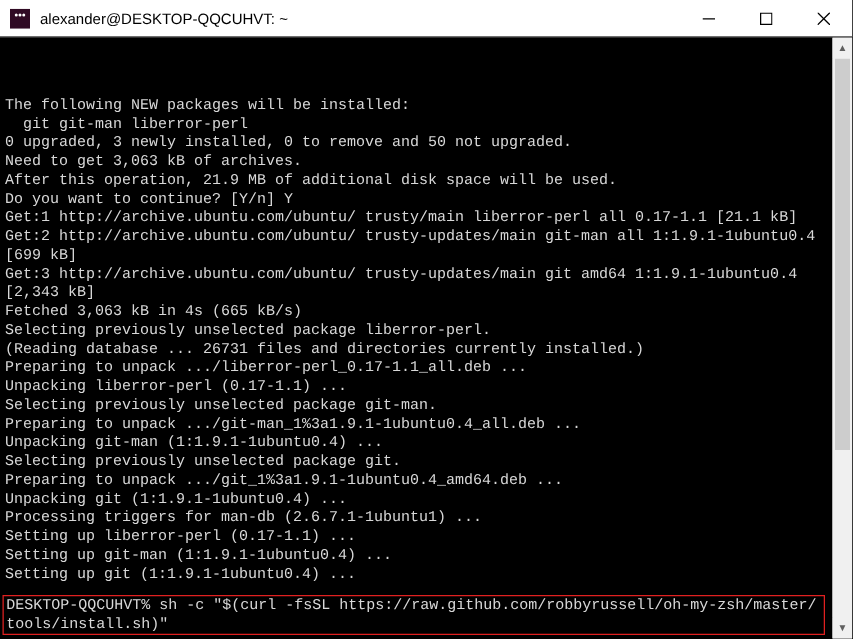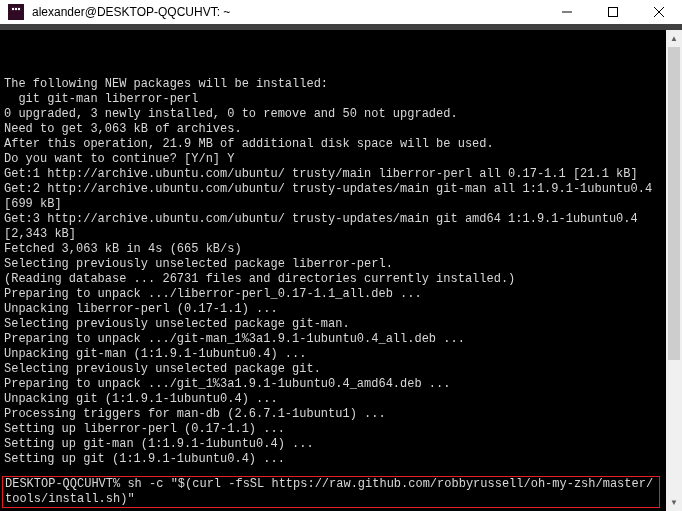--- a/index.html
+++ b/index.html
@@ -10,21 +10,21 @@
     height: 511px;
     overflow: hidden;
     display: flex;
     flex-direction: column;
   }
   .titlebar {
     height: 30px;
     background: #fff;
     display: flex;
     align-items: center;
-    border-bottom: 6px solid #404040;
+    border-bottom: 1px solid #404040;
     user-select: none;
   }
   .title-icon {
     width: 16px;
     height: 16px;
     margin: 0 8px;
     display: inline-block;
   }
   .title-text {
     flex: 1;

